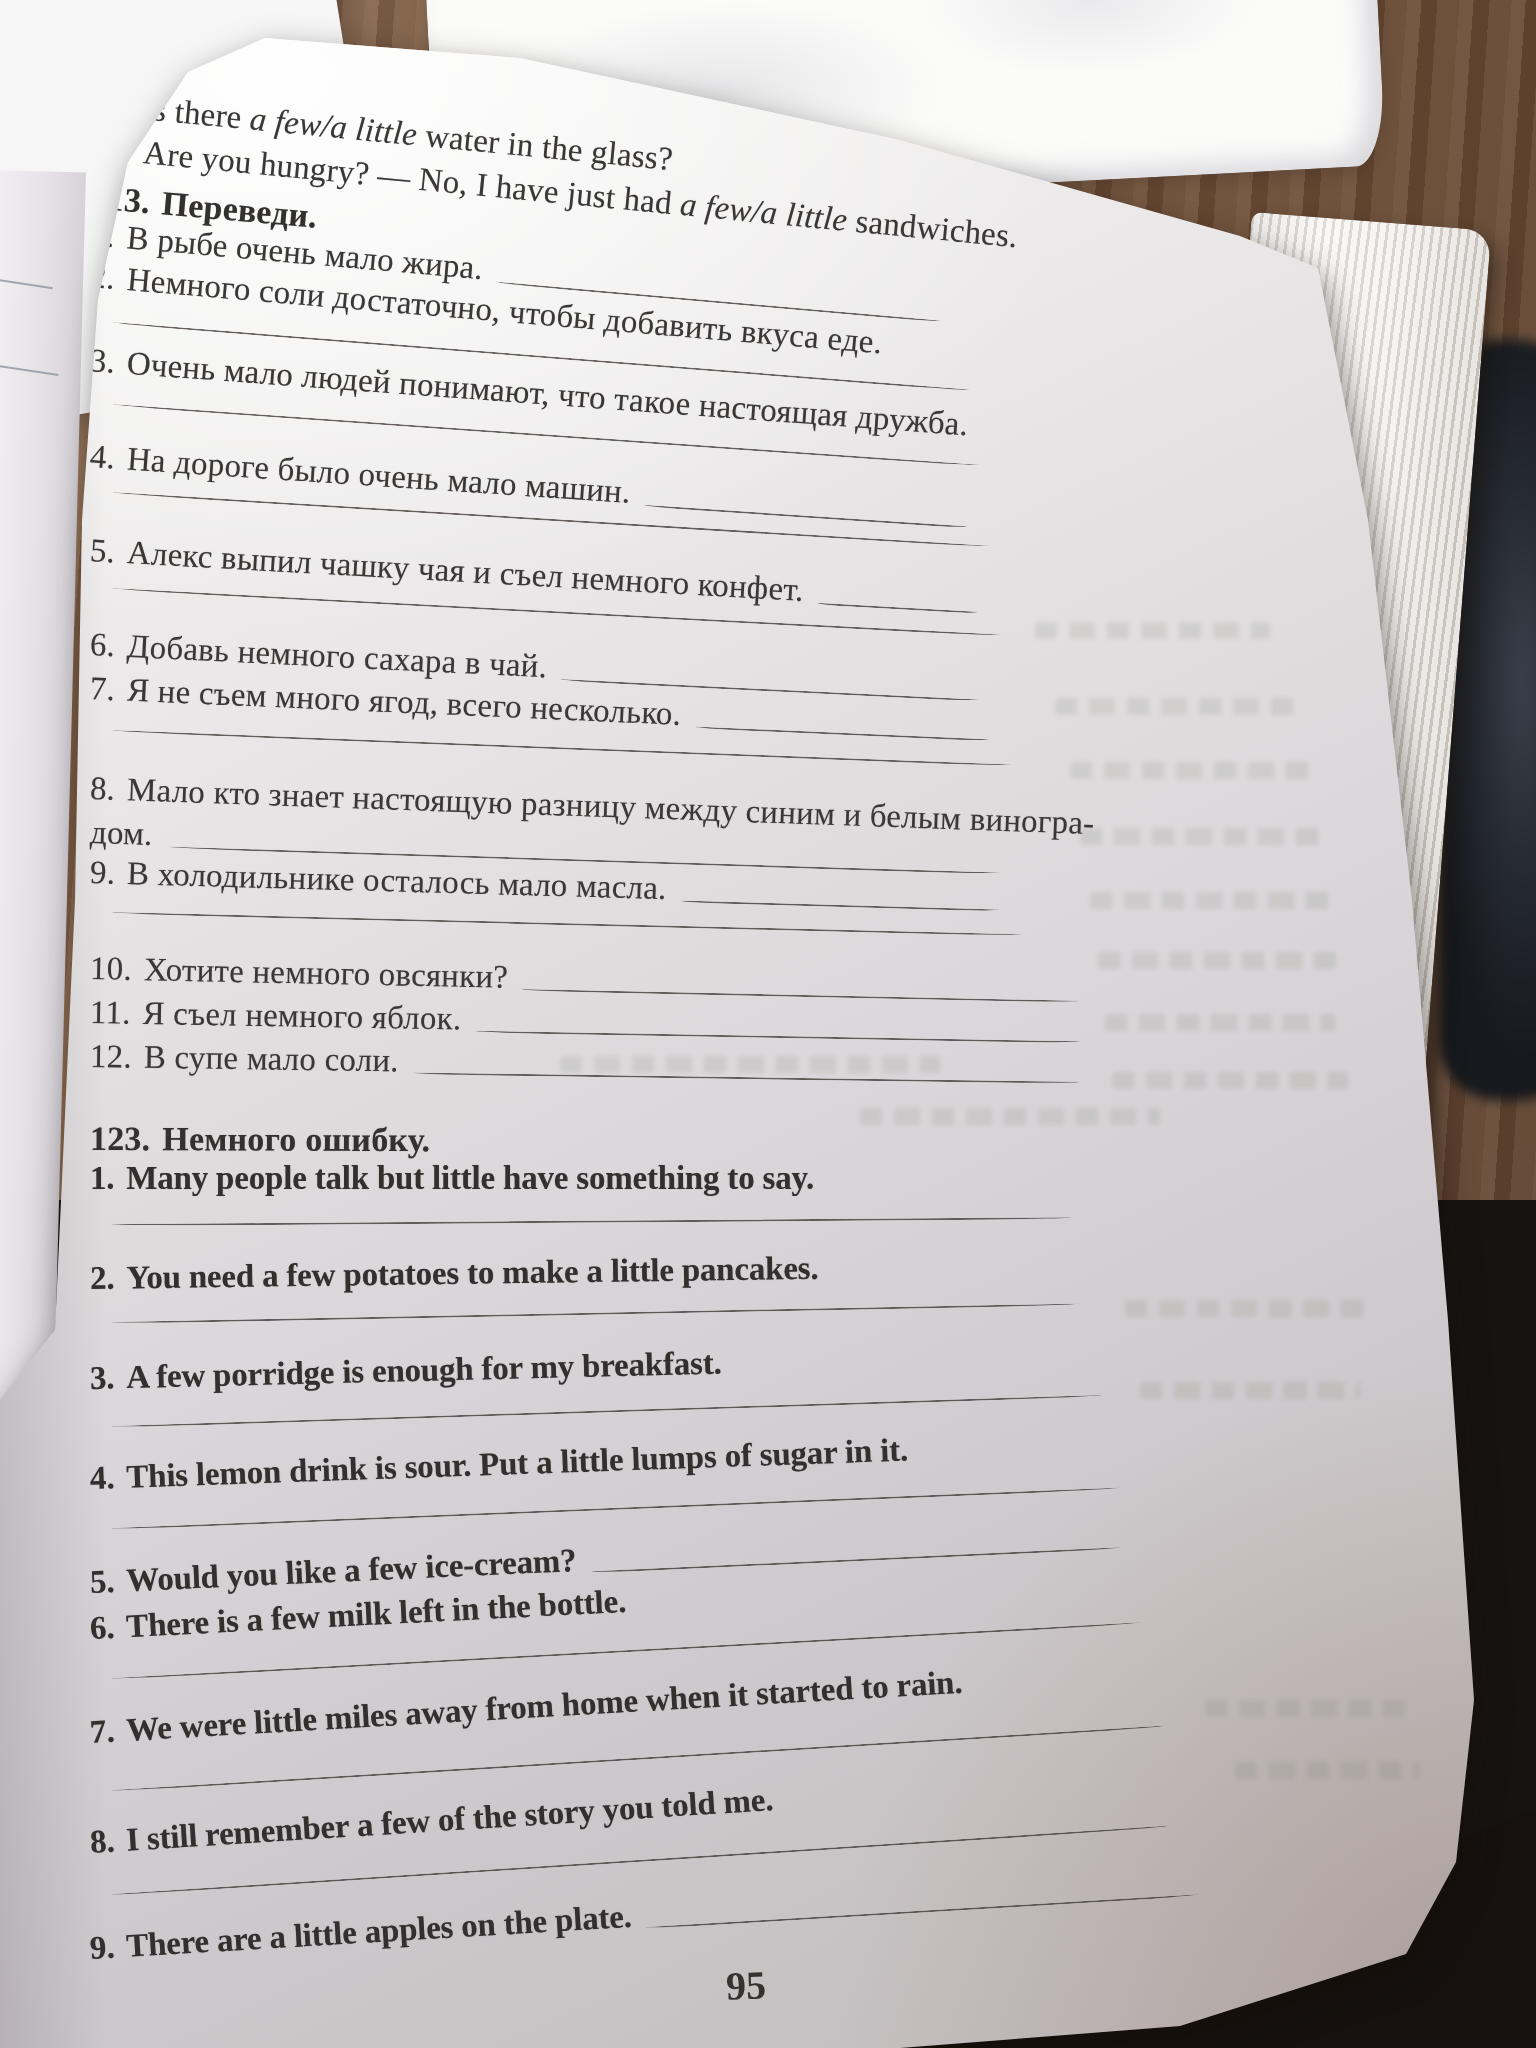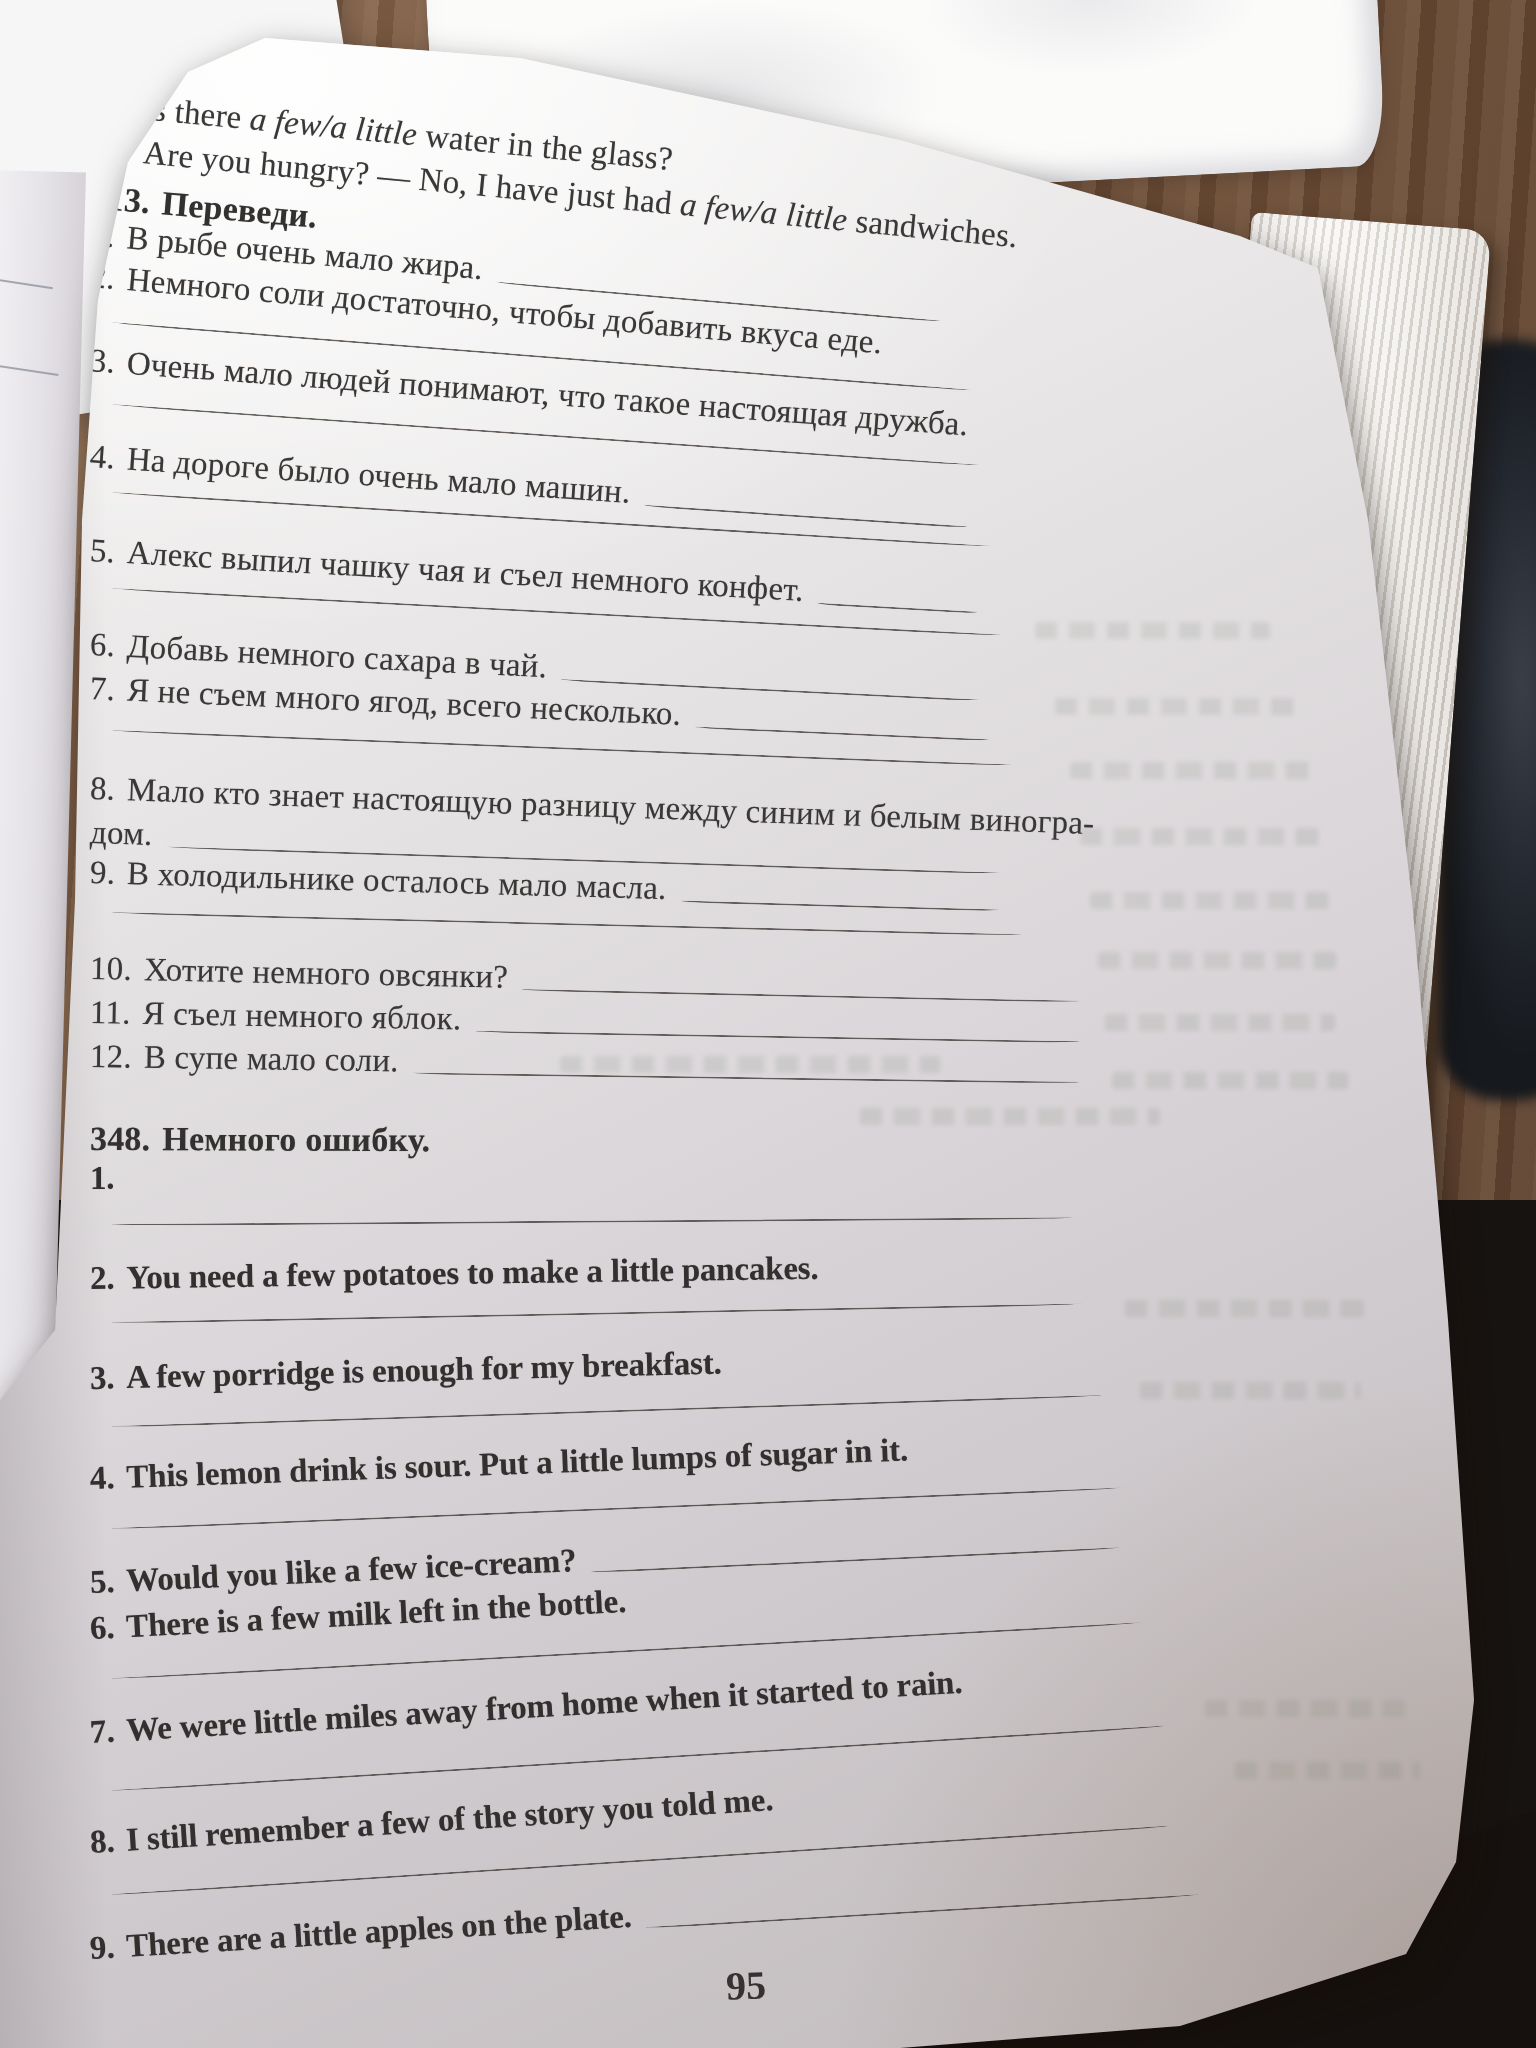--- a/index.html
+++ b/index.html
@@ -230,26 +230,27 @@
     <span class="txt">Я съел немного яблок.</span>
     <span class="blank"></span>
   </div>
   <div class="r" style="--t:1038px;--rot:0.8deg;--w:990px;">
     <span class="num">12.</span>
     <span class="txt">В супе мало соли.</span>
     <span class="blank"></span>
   </div>
 
   <div class="r hdr" style="--t:1120px;--rot:0.2deg;--w:540px;">
-    <span class="num">348.</span>
+    <span class="num">123.</span>
     <span class="txt">Немного ошибку.</span>
   </div>
 
   <div class="r en" style="--t:1160px;--rot:0deg;--w:1000px;">
     <span class="num">1.</span>
+    <span class="txt">Many people talk but little have something to say.</span>
   </div>
   <div class="r blankline" style="--t:1224px;--rot:-0.4deg;--w:960px;left:112px;">
         <span class="blank"></span>
       </div>
 
   <div class="r en" style="--t:1260px;--rot:-0.8deg;--w:1000px;">
     <span class="num">2.</span>
     <span class="txt">You need a few potatoes to make a little pancakes.</span>
   </div>
   <div class="r blankline" style="--t:1322px;--rot:-1.1deg;--w:970px;left:112px;">

